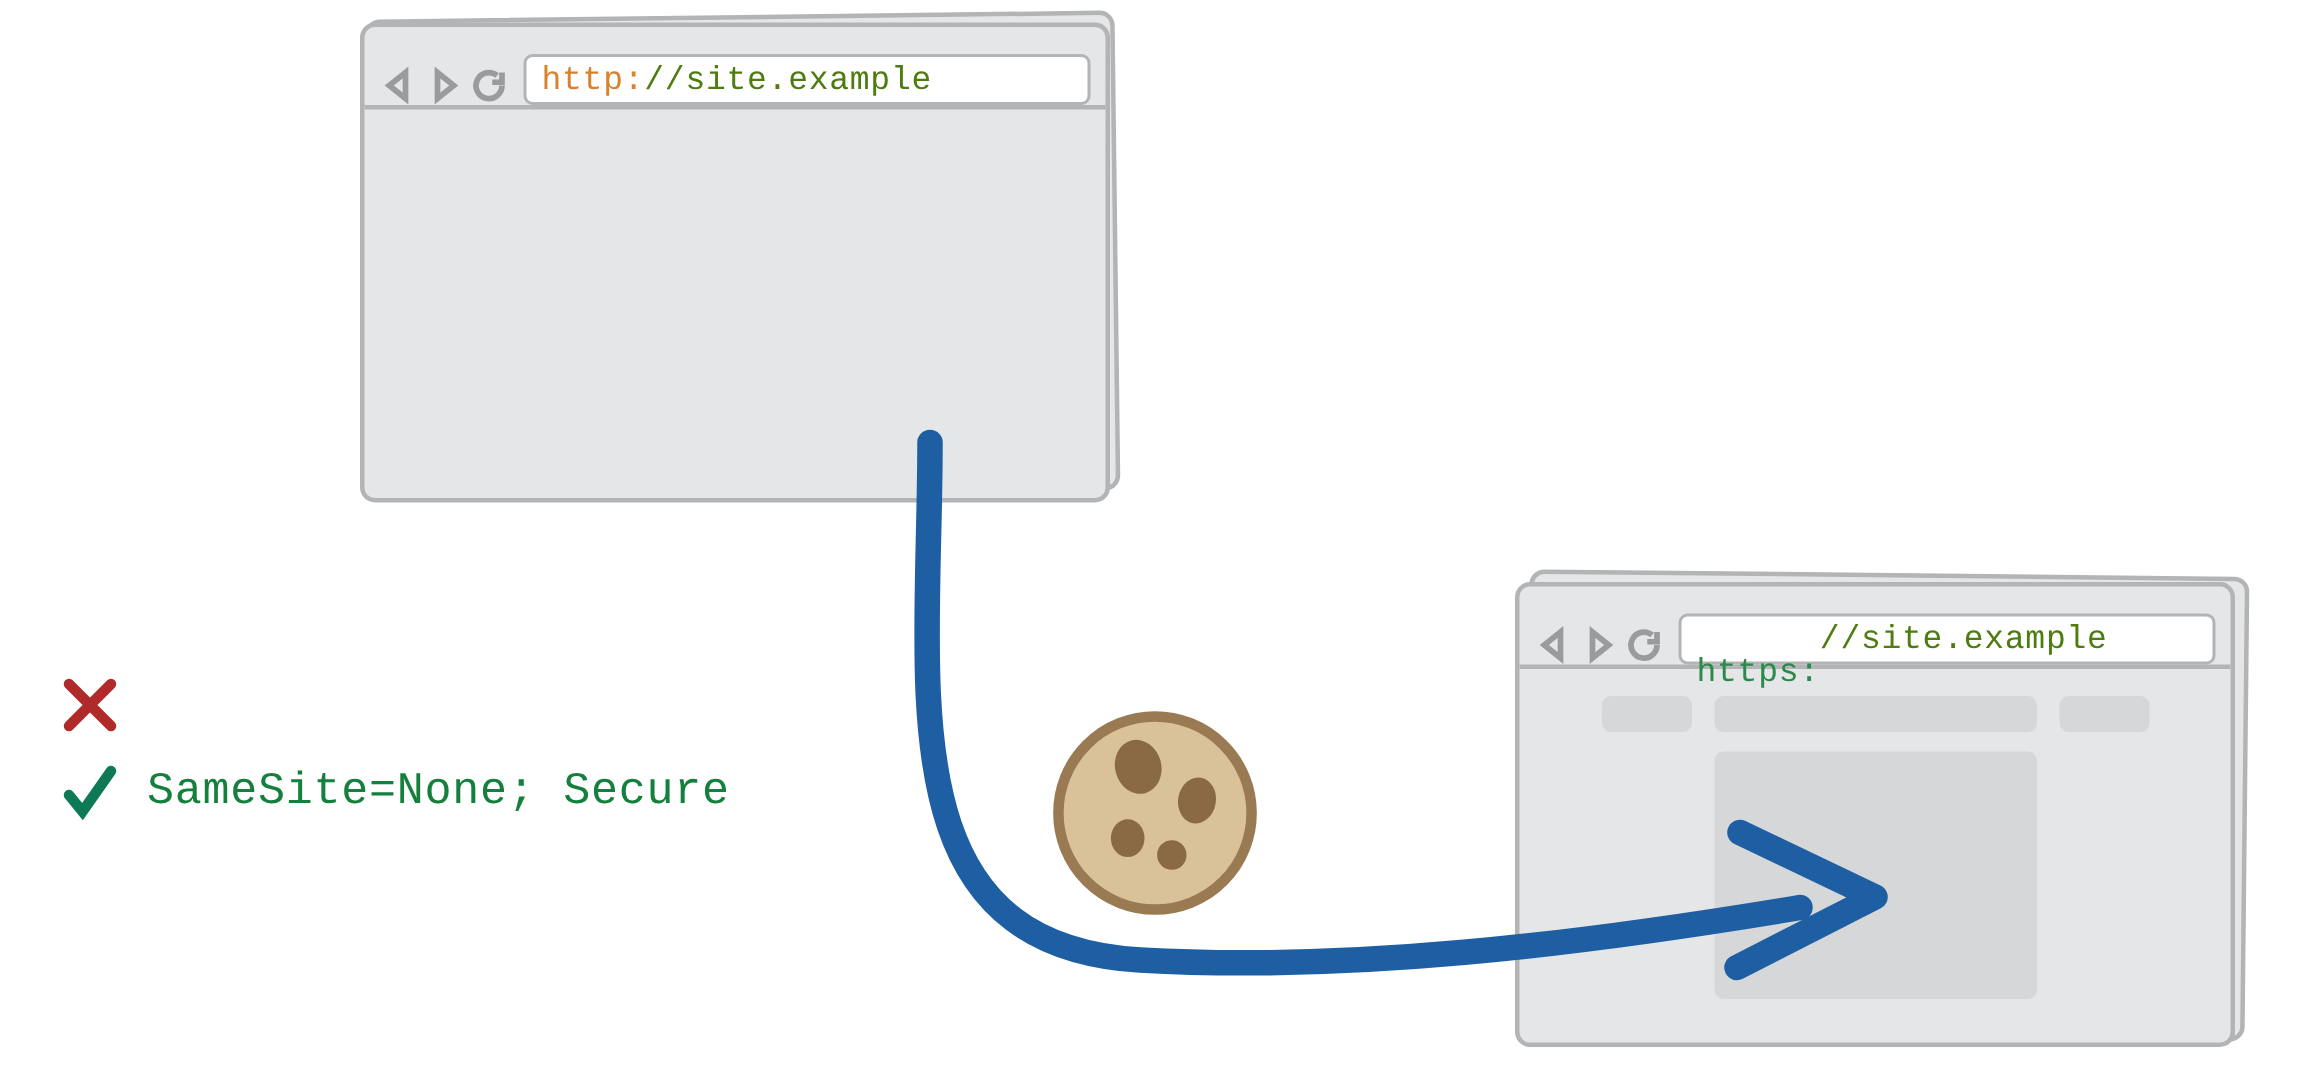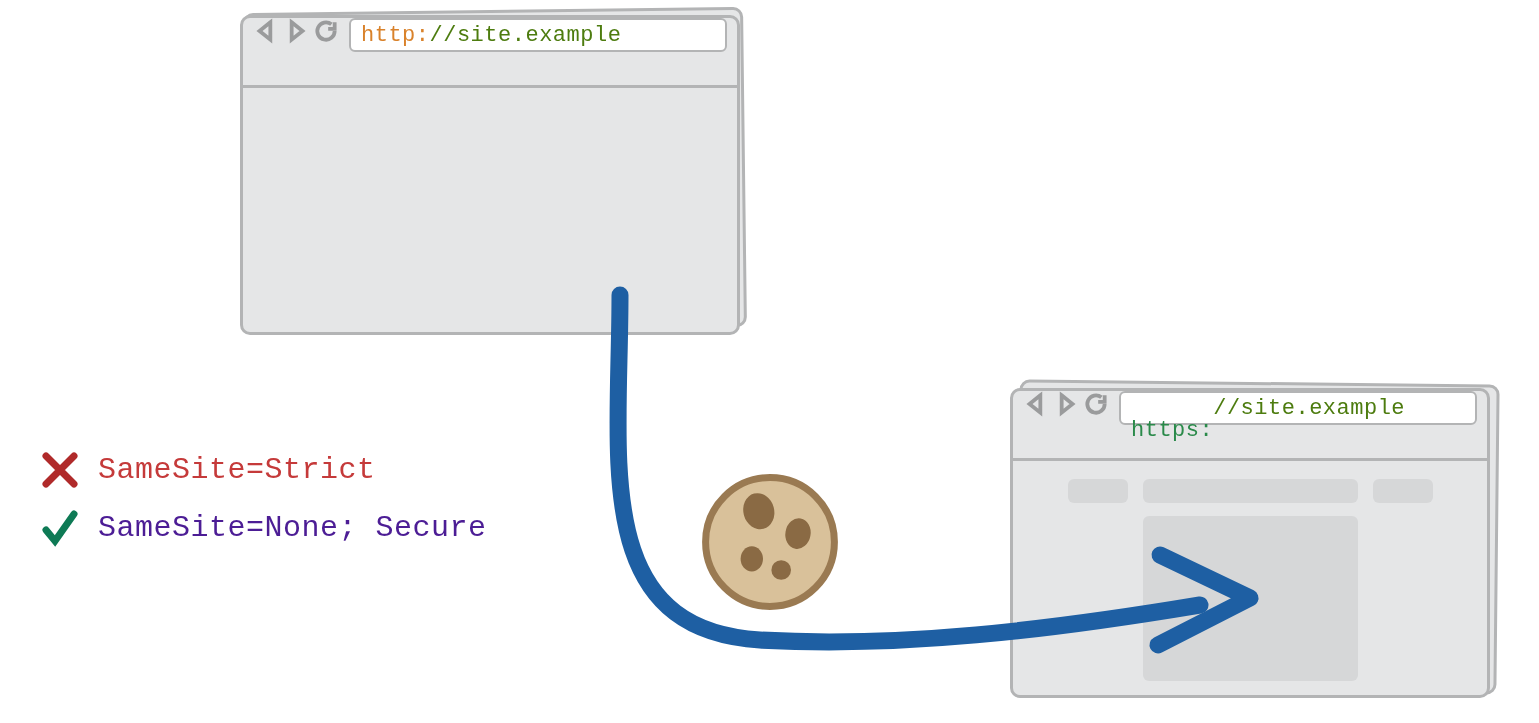--- a/index.html
+++ b/index.html
@@ -25,24 +25,24 @@
     z-index: -1;
   }
   
   #browserA-shadow { left: 245px; top: 10px; width: 500px; height: 320px; transform: rotate(-0.7deg); }
   #browserA       { left: 240px; top: 15px; width: 500px; height: 320px; }
   
   #browserB-shadow { left: 1018px; top: 382px; width: 480px; height: 310px; transform: rotate(0.6deg); }
   #browserB        { left: 1010px; top: 388px; width: 480px; height: 310px; }
 
   .toolbar {
-    height: 70px;
+    height: 55px;
     border-bottom: 3px solid #b3b4b5;
     display: flex;
-    align-items: flex-start;
+    align-items: flex-end;
     padding: 0 10px;
     gap: 4px;
   }
   .nav-icon { width: 26px; height: 26px; display:flex; align-items:center; justify-content:center; }
   .nav-icon svg { stroke:#9a9b9c; stroke-width:3.5; fill:none; }
   .addr {
     flex: 1;
     height: 34px;
     margin-left: 6px;
     background: #fff;
@@ -87,21 +87,21 @@
   .imgB { position:absolute; left:130px; top:55px; width:215px; height:165px; background:#d6d7d8; border-radius:6px;}
 
   
   .legend { position:absolute; left:40px; top:450px; display:flex; flex-direction:column; gap:18px; }
   .legend-row { display:flex; align-items:center; gap:18px; }
   .mark { width:40px; height:40px; display:flex; align-items:center; justify-content:center; }
   .cross svg { stroke:#b02a2a; stroke-width:7; stroke-linecap:round; }
   .check svg { stroke:#0e7a55; stroke-width:7; stroke-linecap:round; fill:none; }
   .legend-text { font-size:30px; letter-spacing:0.5px; }
   .t-red   { color:#c53a3a; }
-  .t-green { color:#4c1d95; }
+  .t-green { color:#15803d; }
 
   
   #arrow { position:absolute; left:0; top:0; width:1539px; height:723px; pointer-events:none; }
   #cookie { position:absolute; left:700px; top:472px; width:140px; height:140px; }
 </style>
 </head>
 <body>
 
 <div id="browserA-shadow" class="browser-shadow"></div>
 <div id="browserA" class="browser">
@@ -175,21 +175,20 @@
   <ellipse cx="58" cy="70" rx="7" ry="7" fill="#8a6a44"></ellipse>
 </svg>
 
 <div class="legend">
   <div class="legend-row">
     <span class="mark cross">
       <svg viewBox="0 0 40 40">
           <path d="M6 6 L34 34 M34 6 L6 34"></path>
         </svg>
     </span>
-    <span class="legend-text t-red">SameSite=Strict</span>
   </div>
   <div class="legend-row">
     <span class="mark check">
       <svg viewBox="0 0 40 40">
           <path d="M6 22 L15 33 L34 6"></path>
         </svg>
     </span>
     <span class="legend-text t-green">SameSite=None; Secure</span>
   </div>
 </div>

